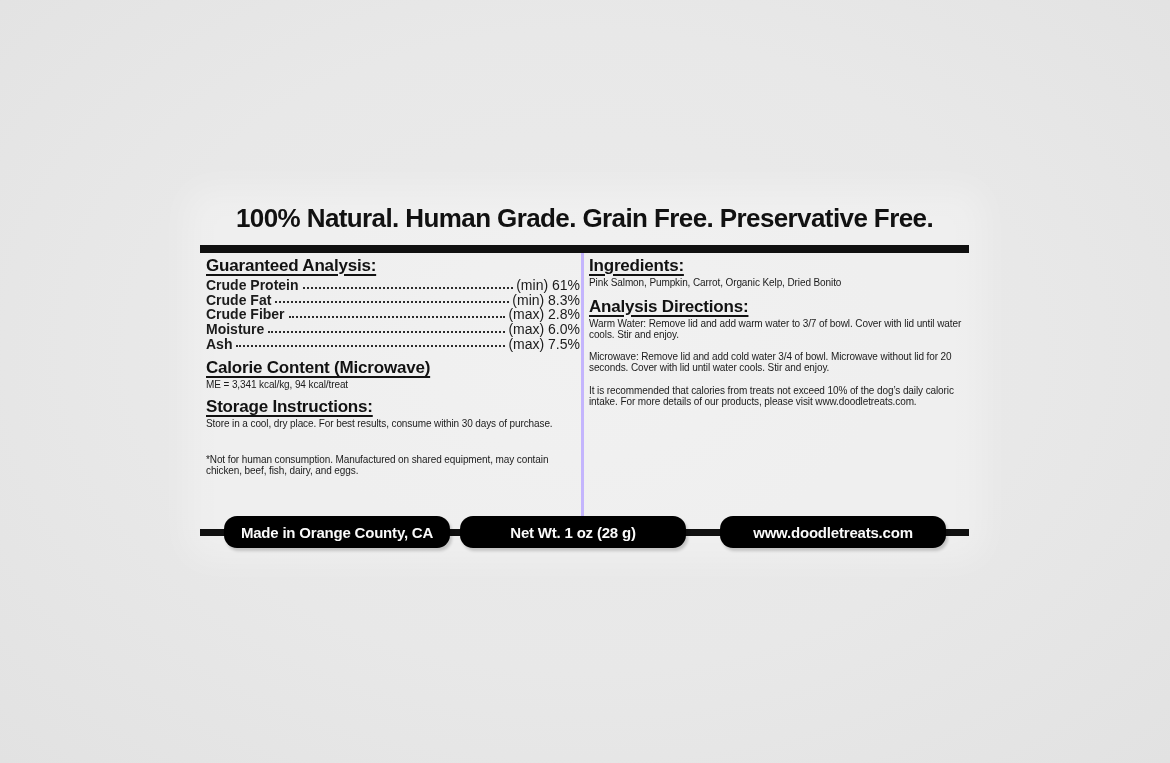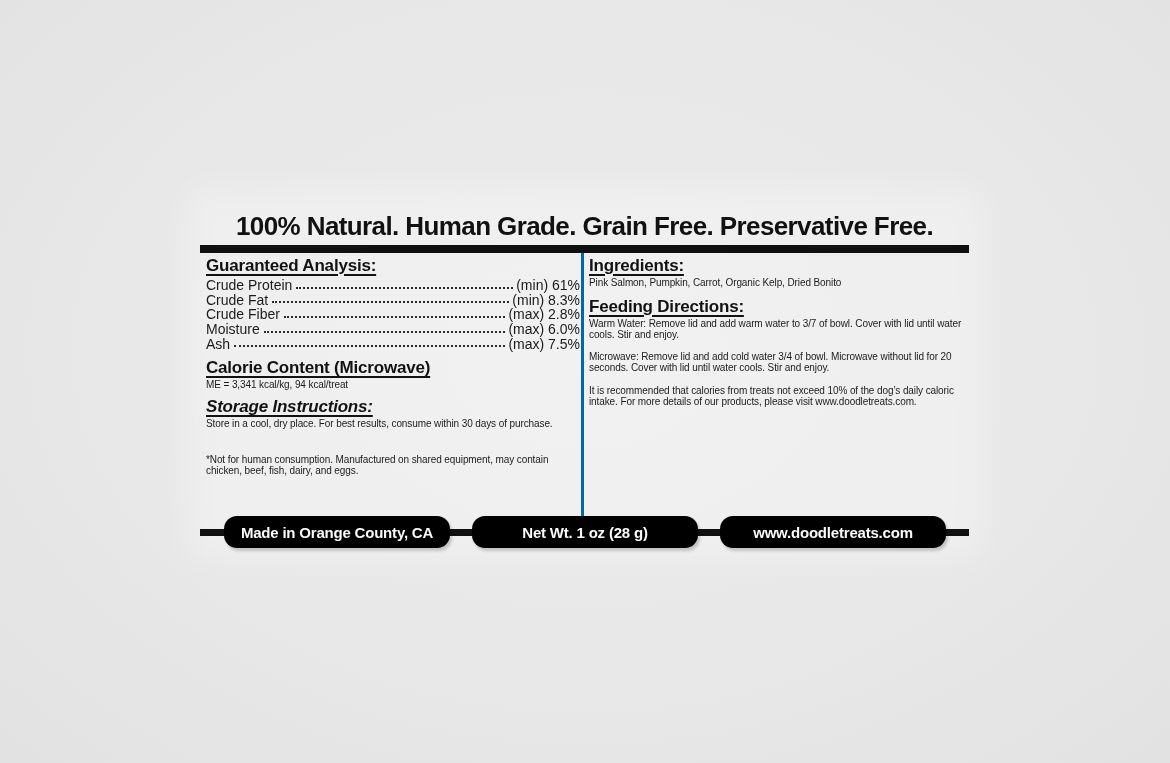--- a/index.html
+++ b/index.html
@@ -9,49 +9,49 @@
     font-family:"Liberation Sans", sans-serif;
     color:#161616;
     position:relative;
   }
   .sheet-glow{
     position:absolute;left:186px;top:188px;width:798px;height:372px;
     background:rgba(255,255,255,0.30);filter:blur(16px);border-radius:22px;
   }
   .label-sheet{position:absolute;left:200px;top:203px;width:769px;height:350px;}
   .title{
-    position:absolute;top:0;left:0;right:0;margin:8px;text-align:center;
+    position:absolute;top:0;left:0;right:0;margin:0;text-align:center;
     font-size:26px;font-weight:bold;letter-spacing:-0.6px;white-space:nowrap;color:#111;
   }
   .topbar{position:absolute;top:42px;left:0;width:100%;height:8px;background:#101010;}
   .columns{position:absolute;top:50px;left:0;width:100%;height:267px;display:flex;color:#1b1b1b;}
-  .col-left{width:384px;box-sizing:border-box;border-right:3px solid #0369a1;padding:3px 1px 0 6px;}
+  .col-left{width:384px;box-sizing:border-box;border-right:3px solid #c4b5fd;padding:3px 1px 0 6px;}
   .col-right{flex:1;box-sizing:border-box;padding:3px 4px 0 5px;}
   .hd{
     font-size:17px;font-weight:bold;margin:0 0 2px;letter-spacing:-0.2px;color:#121212;
     text-decoration:underline;text-decoration-thickness:2px;text-underline-offset:3px;
   }
-  .mt6{margin-top:6px;font-style:italic;} .mt7{margin-top:7px;} .mt8{margin-top:8px;}
+  .mt6{margin-top:6px;} .mt7{margin-top:7px;} .mt8{margin-top:8px;}
   p{margin:0;font-size:10px;line-height:1.08;letter-spacing:-0.1px;}
   .para+.para{margin-top:12px;}
   .disclaimer{margin-top:25px;}
   .ga-rows{margin-top:1px;}
   .ga-row{display:flex;align-items:baseline;font-size:14px;line-height:1.05;}
-  .ga-name{white-space:nowrap;}
+  .ga-name{white-space:nowrap;font-weight:bold;}
   .ga-leader{flex:1;align-self:flex-end;margin:0 3px 4px 4px;border-bottom:2px dotted #2b2b2b;min-width:8px;}
   .ga-value{white-space:nowrap;}
   .footer{position:absolute;top:313px;left:0;width:100%;height:34px;}
   .footer-line{position:absolute;top:13px;left:0;width:100%;height:7px;background:#101010;}
   .badge{
     position:absolute;top:0;height:32px;border-radius:13px;background:#000000;color:#fafafa;
     font-weight:bold;font-size:15px;letter-spacing:-0.2px;
     display:flex;align-items:center;justify-content:center;
     box-shadow:2px 3px 3px rgba(0,0,0,0.18);
   }
-  .b1{left:24px;width:226px;} .b2{left:272px;width:226px;} .b3{left:520px;width:226px;}
+  .b1{left:24px;width:226px;} .b2{left:260px;width:226px;} .b3{left:520px;width:226px;}
 </style>
 </head>
 <body>
 
 <div class="sheet-glow"></div>
 
 <div class="label-sheet">
 
   <h1 class="title">100% Natural. Human Grade. Grain Free. Preservative Free.</h1>
 
@@ -96,21 +96,21 @@
       <h2 class="hd mt6">Storage Instructions:</h2>
       <p>Store in a cool, dry place. For best results, consume within 30 days of purchase.</p>
 
       <p class="disclaimer">*Not for human consumption. Manufactured on shared equipment, may contain chicken, beef, fish, dairy, and eggs.</p>
     </div>
 
     <div class="col-right">
       <h2 class="hd">Ingredients:</h2>
       <p>Pink Salmon, Pumpkin, Carrot, Organic Kelp, Dried Bonito</p>
 
-      <h2 class="hd mt8">Feeding Directions:</h2>
+      <h2 class="hd mt8">Analysis Directions:</h2>
       <p class="para">Warm Water: Remove lid and add warm water to 3/7 of bowl. Cover with lid until water cools. Stir and enjoy.</p>
       <p class="para">Microwave: Remove lid and add cold water 3/4 of bowl. Microwave without lid for 20 seconds. Cover with lid until water cools. Stir and enjoy.</p>
       <p class="para">It is recommended that calories from treats not exceed 10% of the dog’s daily caloric intake. For more details of our products, please visit www.doodletreats.com.</p>
     </div>
 
   </div>
 
   <div class="footer">
     <div class="footer-line"></div>
     <div class="badge b1">Made in Orange County, CA</div>

